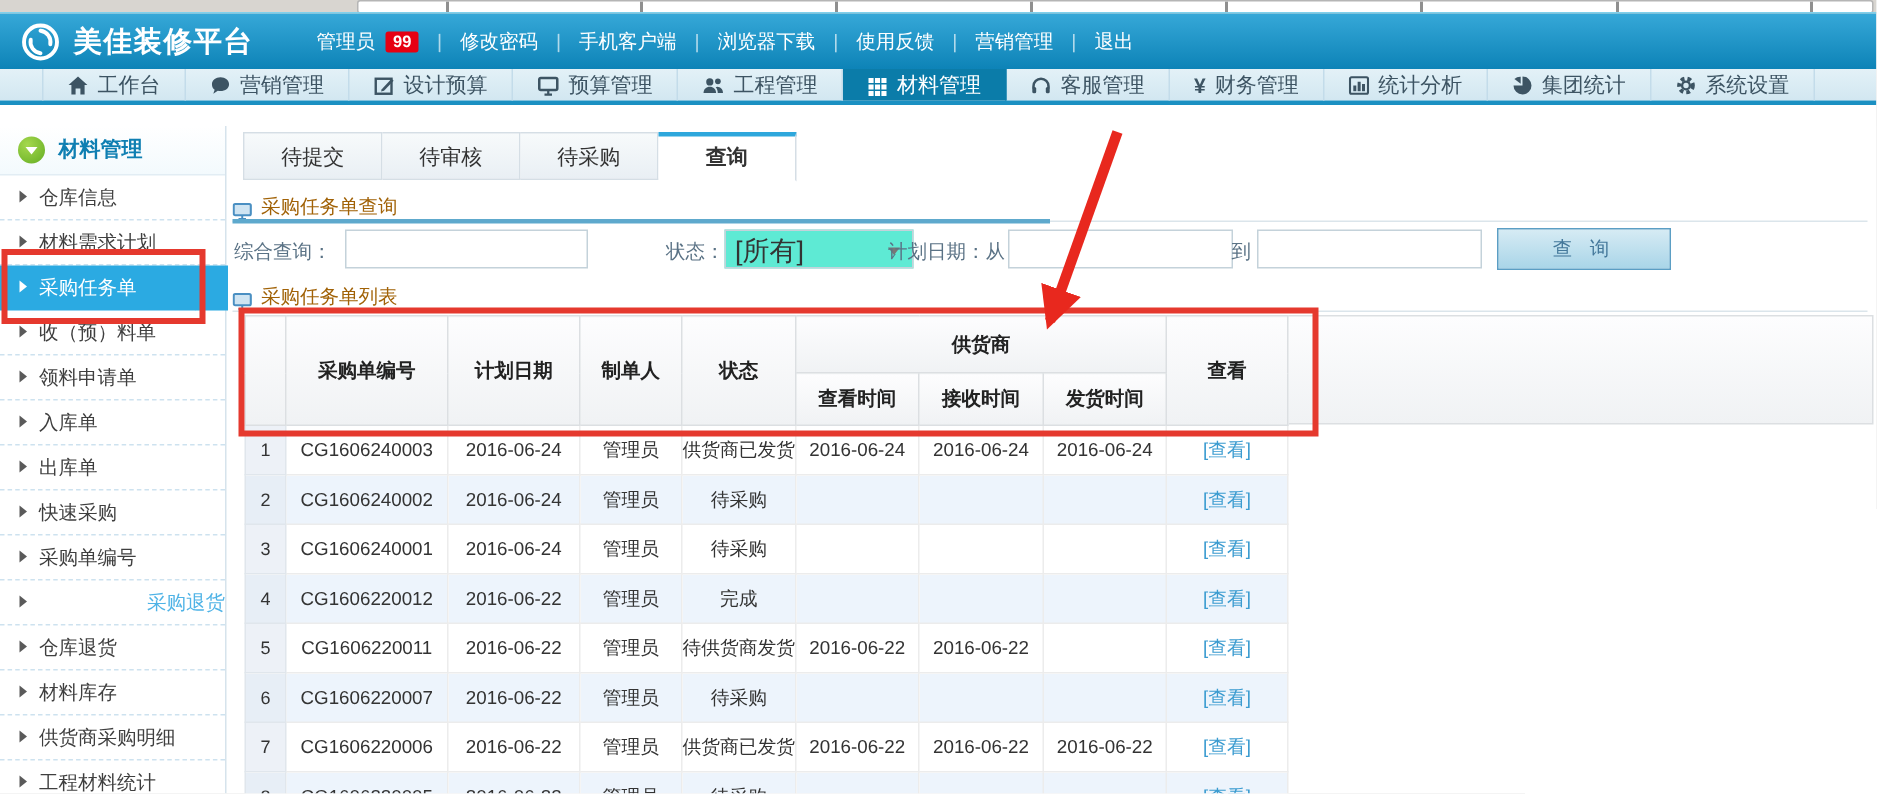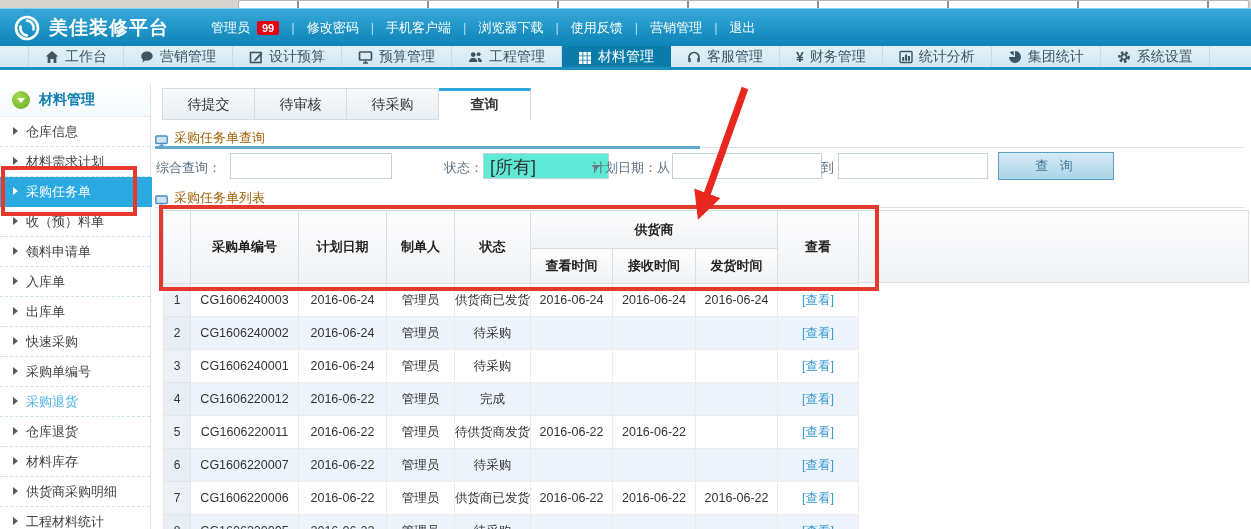--- a/index.html
+++ b/index.html
@@ -35,21 +35,21 @@
   .sb-head-title{color:#0f7fb2;font-size:14px;font-weight:bold;}
   .green-dot{width:18px;height:18px;border-radius:50%;background:radial-gradient(circle at 35% 30%,#a5d84e,#64ad22);
              display:flex;align-items:center;justify-content:center;}
   .chev-down{width:0;height:0;border-left:4px solid transparent;border-right:4px solid transparent;border-top:5px solid #fff;}
   .sb-item{position:relative;height:29px;line-height:29px;padding-left:26px;font-size:13px;color:#3f3f3f;
            border-bottom:1px dashed #cde2ef;cursor:pointer;white-space:nowrap;}
   .sb-tri{position:absolute;left:13px;top:10px;width:0;height:0;
           border-top:4px solid transparent;border-bottom:4px solid transparent;border-left:5px solid #5a5a5a;}
   .sb-item.active{width:130px;background:#2baae2;color:#fff;border-bottom:none;height:30px;line-height:30px;}
   .sb-item.active .sb-tri{border-left-color:#fff;}
-  .sb-item.hl{color:#4fb3e6;}
+  .sb-item.hl{color:#4fb3e6;text-align:right;}
   .active-tail{position:absolute;left:130px;top:0;width:0;height:0;
                border-top:15px solid transparent;border-bottom:15px solid transparent;border-left:16px solid #2baae2;}
   
   .content{position:absolute;left:152px;top:84px;right:0;bottom:0;background:#fff;}
   
   .tabs{position:absolute;left:10px;top:4px;display:flex;}
   .tab{width:91px;height:30px;line-height:30px;text-align:center;font-size:14px;color:#333;
        background:linear-gradient(#f7fafb,#e9eff4);border:1px solid #d5dee5;border-left:none;cursor:pointer;}
   .tab:first-child{border-left:1px solid #d5dee5;}
   .tab.active{background:#fff;border-top:3px solid #2ea7dc;border-bottom:1px solid #fff;height:29px;line-height:27px;font-weight:bold;}

